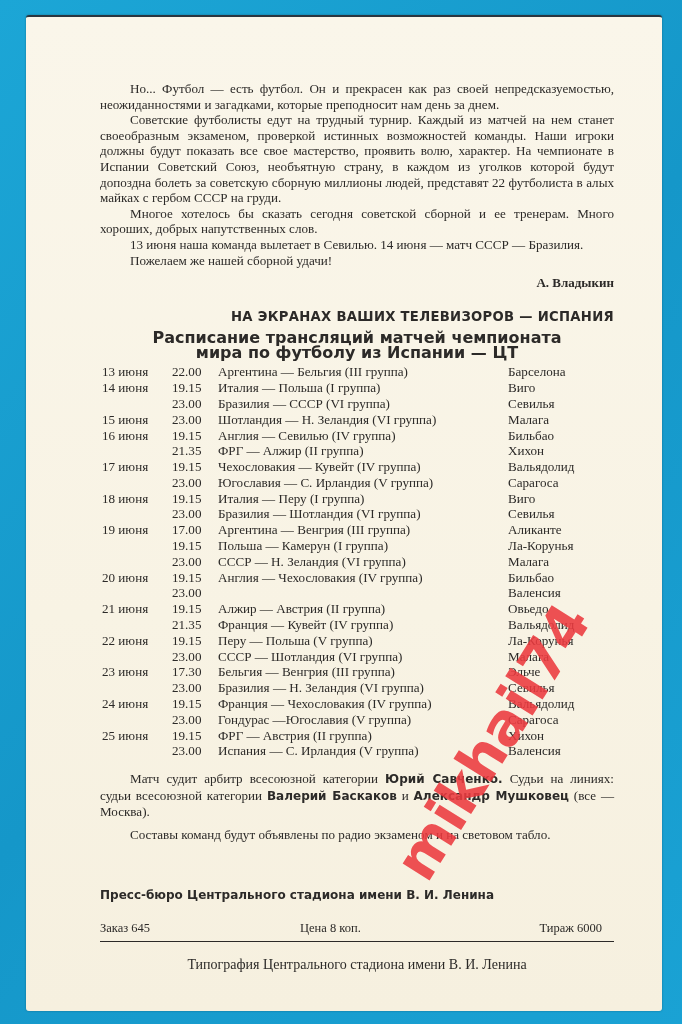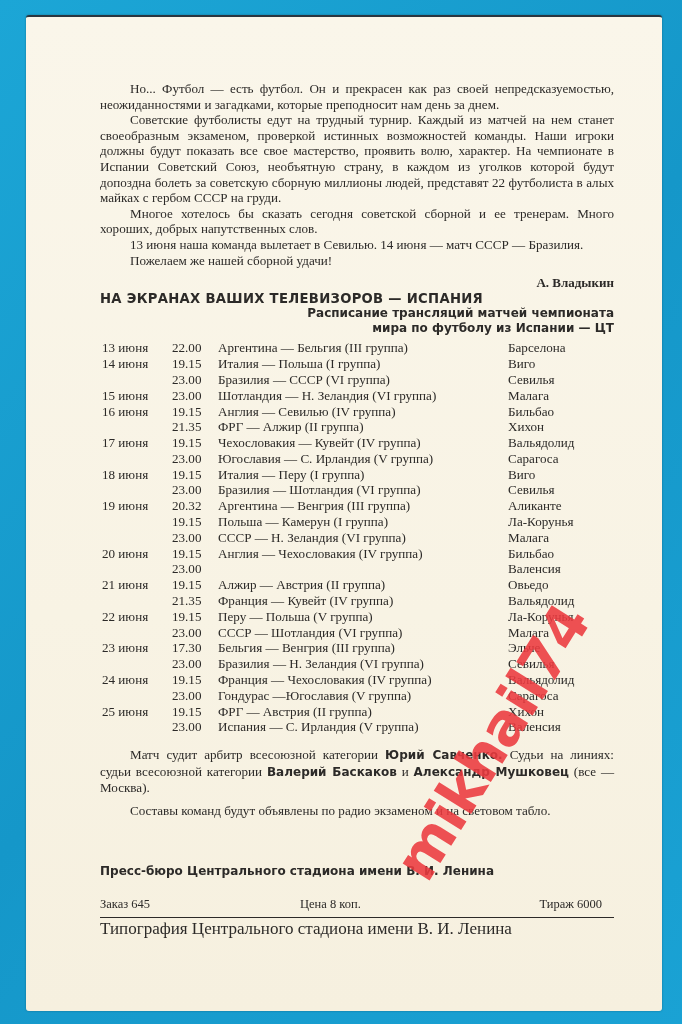--- a/index.html
+++ b/index.html
@@ -12,40 +12,40 @@
   .page {
     position:absolute; left:26px; top:15px; width:636px; height:994px;
     background: linear-gradient(180deg, #faf6ea 0%, #f8f3e4 60%, #f6f0df 100%);
     border-top:2px solid #2a3640;
     border-radius:3px;
     box-shadow: 0 0 2px rgba(0,0,0,0.35);
   }
   .content { position:absolute; left:74px; top:64px; width:514px; font-size:13.1px; line-height:15.6px; }
   .para { margin:0; text-align:justify; text-indent:30px; }
   .signature { text-align:right; font-weight:bold; margin-top:7px; font-size:13px; }
-  .heading { text-align:left; font-weight:bold; font-family:"DejaVu Sans", "Liberation Sans", sans-serif; font-size:13.2px; letter-spacing:0.3px; }
-  .subheading { text-align:right; font-weight:bold; font-family:"DejaVu Sans", "Liberation Sans", sans-serif; font-size:12px; line-height:15px; margin-top:0; }
+  .heading { text-align:right; font-weight:bold; font-family:"DejaVu Sans", "Liberation Sans", sans-serif; font-size:13.2px; letter-spacing:0.3px; margin-top:18px; }
+  .subheading { text-align:center; font-weight:bold; font-family:"DejaVu Sans", "Liberation Sans", sans-serif; font-size:16px; line-height:15px; margin-top:6px; }
   .schedule { margin-top:4px; position:relative; }
   .row { position:relative; height:15.8px; white-space:nowrap; }
   .row span { position:absolute; top:0; }
   .c-date { left:2px; }
   .c-time { left:72px; }
   .c-match { left:118px; }
   .c-city { left:408px; }
   .notes { margin-top:12px; }
   .notes .para + .para { margin-top:7px; }
   b { font-family:"DejaVu Sans", "Liberation Sans", sans-serif; font-size:12px; }
   .press { text-align:left; font-weight:bold; font-family:"DejaVu Sans", "Liberation Sans", sans-serif; font-size:12px; margin-top:45px; }
   .imprint { position:relative; height:18px; margin-top:18px; font-size:12.5px;text-align:center; }
   .imprint span { position:absolute; top:0; }
   .imp-order { left:0; }
   .imp-price { left:200px; }
   .imp-run { right:12px; }
   .rule { border-top:1.5px solid #2c2a28; margin-top:2px; }
-  .typo { text-align:left; font-size:17px; margin-top:3px; }
+  .typo { text-align:center; font-size:14px; margin-top:15px; }
   .watermark {
     position:absolute; left:410px; top:840px;
     transform: rotate(-58deg); transform-origin: left center;
     font-family:"DejaVu Sans", "Liberation Sans", sans-serif; font-weight:bold;
     font-size:58px; color:#ec3a3f; opacity:0.88; letter-spacing:-1px; white-space:nowrap;
   }
 </style>
 </head>
 <body>
 
@@ -123,21 +123,21 @@
           <span class="c-city">Виго</span>
         </div>
         <div class="row">
           <span class="c-date"></span>
           <span class="c-time">23.00</span>
           <span class="c-match">Бразилия — Шотландия (VI группа)</span>
           <span class="c-city">Севилья</span>
         </div>
         <div class="row">
           <span class="c-date">19 июня</span>
-          <span class="c-time">20.32</span>
+          <span class="c-time">17.00</span>
           <span class="c-match">Аргентина — Венгрия (III группа)</span>
           <span class="c-city">Аликанте</span>
         </div>
         <div class="row">
           <span class="c-date"></span>
           <span class="c-time">19.15</span>
           <span class="c-match">Польша — Камерун (I группа)</span>
           <span class="c-city">Ла-Корунья</span>
         </div>
         <div class="row">

